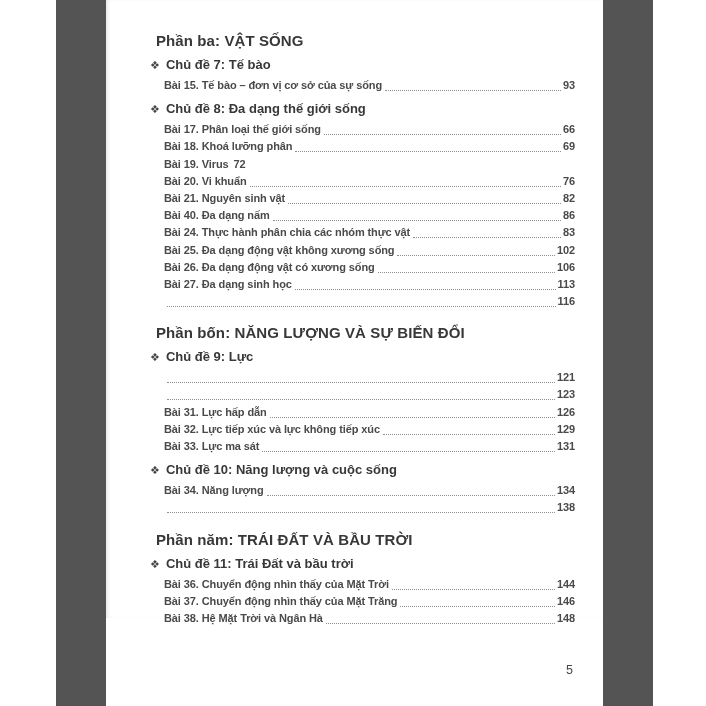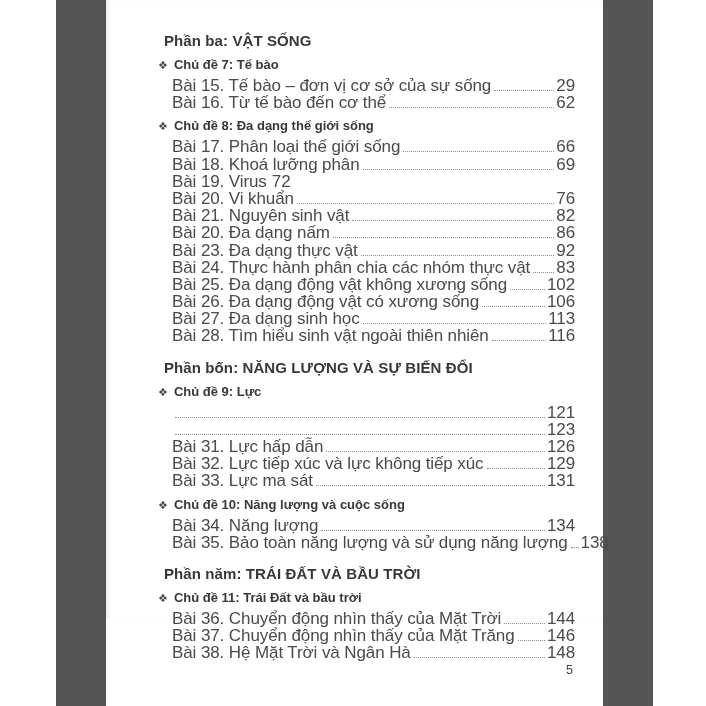--- a/index.html
+++ b/index.html
@@ -32,21 +32,21 @@
     left: 56px; top: 0;
     width: 597px; height: 3px;
     background: #545454;
   }
   .page {
     position: absolute;
     left: 106px; top: 0;
     width: 497px; height: 618px;
     background: #ffffff;
     box-sizing: border-box;
-    padding: 32px 28px 0 16px;
+    padding: 32px 28px 0 8px;
     box-shadow: inset 3px 0 4px -2px rgba(0,0,0,0.12);
   }
   .part-title {
     margin: 14px 0 4px 42px;
     font-size: 15px;
     line-height: 18px;
     font-weight: bold;
     color: #383838;
     letter-spacing: 0.1px;
   }
@@ -64,24 +64,25 @@
   .topic .bullet {
     font-family: "DejaVu Sans", sans-serif;
     font-size: 11px;
     color: #444444;
   }
   .lesson {
     display: flex;
     margin-left: 50px;
     height: 17.2px;
     line-height: 17.2px;
-    font-size: 17px;
+    font-size: 11px;
     color: #4a4a4a;
     letter-spacing: -0.1px;
     white-space: nowrap;
+    font-weight: bold;
   }
   .leader {
     flex: 1;
     height: 13px;
     border-bottom: 1.5px dotted #8f8f8f;
     margin: 0 2px 0 3px;
     min-width: 8px;
   }
   .pageno { color: #4a4a4a; }
   .pageno-inline { margin-left: 5px; }
@@ -103,26 +104,21 @@
   <div class="backdrop-top"></div>
   <div class="page">
     <div class="part-title">Phần ba: VẬT SỐNG</div>
       <div class="topic">
         <span class="bullet">❖</span>
         <span class="topic-text">Chủ đề 7: Tế bào</span>
       </div>
       <div class="lesson">
         <span class="ltitle">Bài 15. Tế bào – đơn vị cơ sở của sự sống</span>
         <span class="leader"></span>
-        <span class="pageno">29</span>
-      </div>
-      <div class="lesson">
-        <span class="ltitle">Bài 16. Từ tế bào đến cơ thể</span>
-        <span class="leader"></span>
-        <span class="pageno">62</span>
+        <span class="pageno">93</span>
       </div>
       <div class="topic">
         <span class="bullet">❖</span>
         <span class="topic-text">Chủ đề 8: Đa dạng thế giới sống</span>
       </div>
       <div class="lesson">
         <span class="ltitle">Bài 17. Phân loại thế giới sống</span>
         <span class="leader"></span>
         <span class="pageno">66</span>
       </div>
@@ -140,51 +136,45 @@
         <span class="ltitle">Bài 20. Vi khuẩn</span>
         <span class="leader"></span>
         <span class="pageno">76</span>
       </div>
       <div class="lesson">
         <span class="ltitle">Bài 21. Nguyên sinh vật</span>
         <span class="leader"></span>
         <span class="pageno">82</span>
       </div>
       <div class="lesson">
-        <span class="ltitle">Bài 20. Đa dạng nấm</span>
+        <span class="ltitle">Bài 40. Đa dạng nấm</span>
         <span class="leader"></span>
         <span class="pageno">86</span>
       </div>
       <div class="lesson">
-        <span class="ltitle">Bài 23. Đa dạng thực vật</span>
-        <span class="leader"></span>
-        <span class="pageno">92</span>
-      </div>
-      <div class="lesson">
         <span class="ltitle">Bài 24. Thực hành phân chia các nhóm thực vật</span>
         <span class="leader"></span>
         <span class="pageno">83</span>
       </div>
       <div class="lesson">
         <span class="ltitle">Bài 25. Đa dạng động vật không xương sống</span>
         <span class="leader"></span>
         <span class="pageno">102</span>
       </div>
       <div class="lesson">
         <span class="ltitle">Bài 26. Đa dạng động vật có xương sống</span>
         <span class="leader"></span>
         <span class="pageno">106</span>
       </div>
       <div class="lesson">
         <span class="ltitle">Bài 27. Đa dạng sinh học</span>
         <span class="leader"></span>
         <span class="pageno">113</span>
       </div>
       <div class="lesson">
-        <span class="ltitle">Bài 28. Tìm hiểu sinh vật ngoài thiên nhiên</span>
         <span class="leader"></span>
         <span class="pageno">116</span>
       </div>
       <div class="part-title">Phần bốn: NĂNG LƯỢNG VÀ SỰ BIẾN ĐỔI</div>
       <div class="topic">
         <span class="bullet">❖</span>
         <span class="topic-text">Chủ đề 9: Lực</span>
       </div>
       <div class="lesson">
         <span class="leader"></span>
@@ -212,21 +202,20 @@
       <div class="topic">
         <span class="bullet">❖</span>
         <span class="topic-text">Chủ đề 10: Năng lượng và cuộc sống</span>
       </div>
       <div class="lesson">
         <span class="ltitle">Bài 34. Năng lượng</span>
         <span class="leader"></span>
         <span class="pageno">134</span>
       </div>
       <div class="lesson">
-        <span class="ltitle">Bài 35. Bảo toàn năng lượng và sử dụng năng lượng</span>
         <span class="leader"></span>
         <span class="pageno">138</span>
       </div>
       <div class="part-title">Phần năm: TRÁI ĐẤT VÀ BẦU TRỜI</div>
       <div class="topic">
         <span class="bullet">❖</span>
         <span class="topic-text">Chủ đề 11: Trái Đất và bầu trời</span>
       </div>
       <div class="lesson">
         <span class="ltitle">Bài 36. Chuyển động nhìn thấy của Mặt Trời</span>

